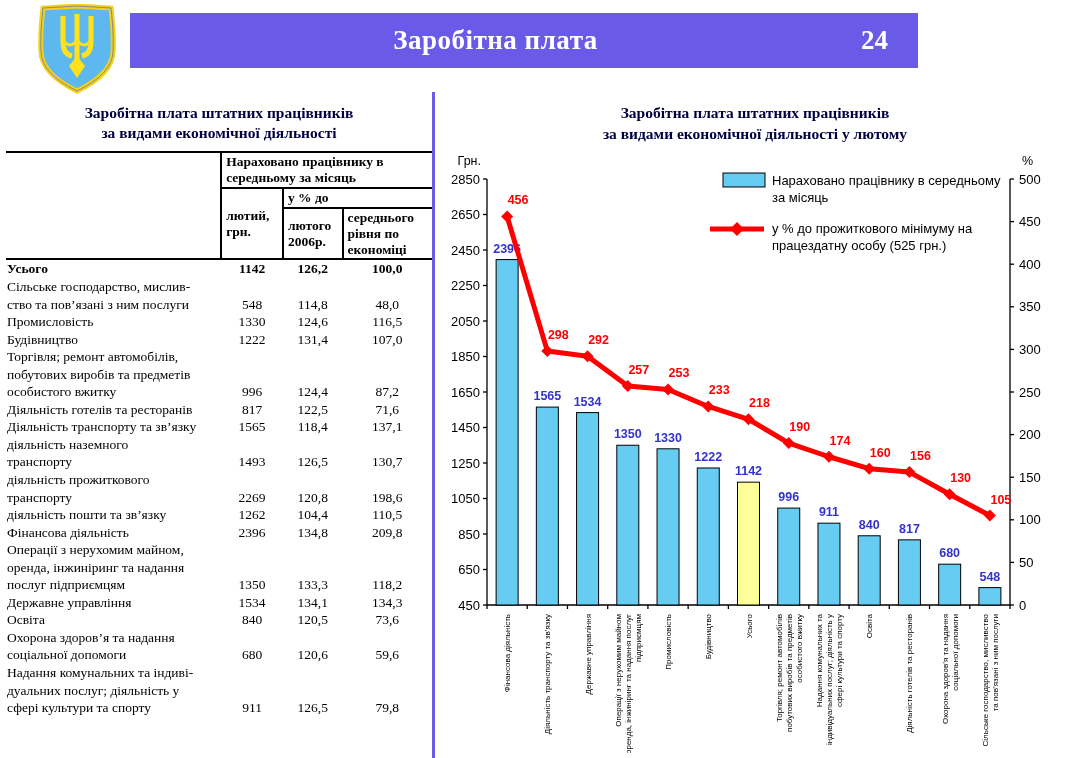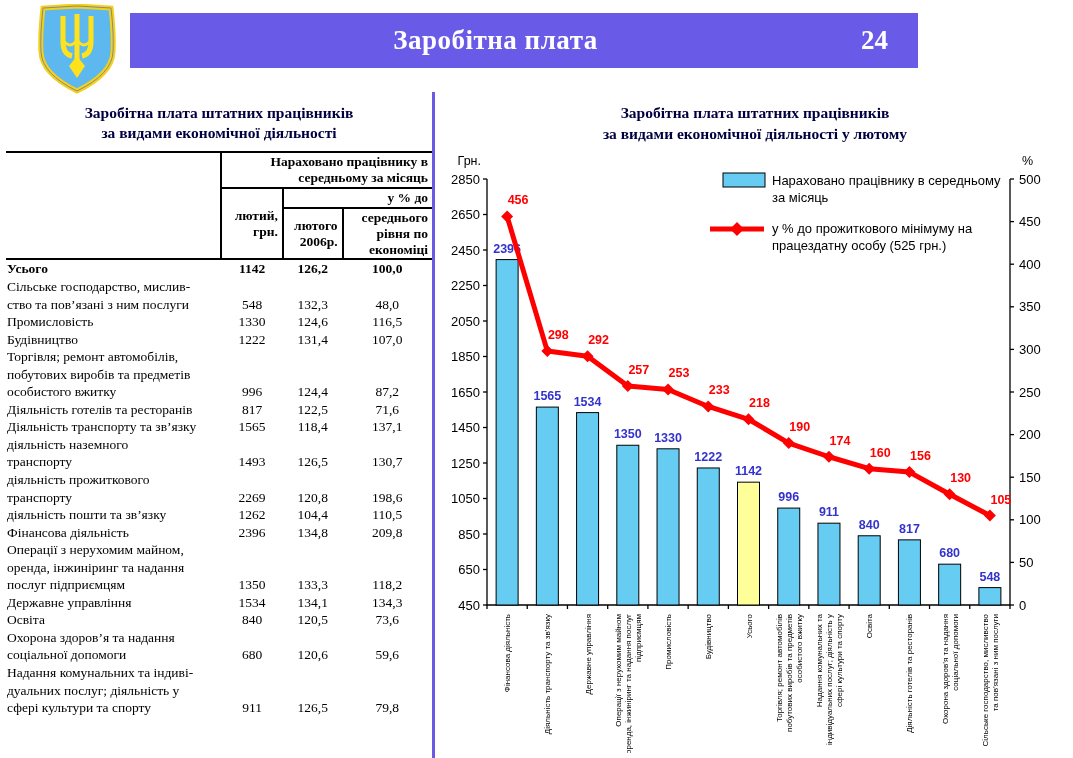--- a/index.html
+++ b/index.html
@@ -23,21 +23,21 @@
   
   .left-panel{position:absolute;left:6px;top:103px;width:426px;}
   .table-title{
     text-align:center;font-weight:bold;font-size:15.5px;line-height:1.32;color:#000040;
   }
   table.wages{
     border-collapse:collapse;width:100%;margin-top:7px;font-size:13.5px;
     border-top:2px solid #000;
   }
   table.wages thead th{
-    font-weight:bold;text-align:right;vertical-align:middle;
+    font-weight:bold;text-align:left;vertical-align:middle;
     padding:1px 4px;font-size:13.5px;line-height:1.18;
   }
   th.c-name{width:50.5%;border-right:2px solid #000;}
   th.c-group{border-bottom:2px solid #000;}
   th.c-month{width:14.5%;border-right:2px solid #000;margin-left:38px;}
   th.c-pct{border-bottom:2px solid #000;}
   th.c-prev{width:14%;}
   th.c-avg{width:21%;border-left:2px solid #000;}
   table.wages thead{border-bottom:2px solid #000;}
   table.wages td{padding:0 1px;vertical-align:bottom;line-height:1.3;}
@@ -98,21 +98,21 @@
         <tr class="bold">
           <td class="name">Усього</td>
           <td class="num">1142</td>
           <td class="num">126,2</td>
           <td class="num">100,0</td>
         </tr>
         <tr>
           <td class="name">Сільське господарство, мислив-
 ство та пов’язані з ним послуги</td>
           <td class="num">548</td>
-          <td class="num">132,3</td>
+          <td class="num">114,8</td>
           <td class="num">48,0</td>
         </tr>
         <tr>
           <td class="name">Промисловість</td>
           <td class="num">1330</td>
           <td class="num">124,6</td>
           <td class="num">116,5</td>
         </tr>
         <tr>
           <td class="name">Будівництво</td>

